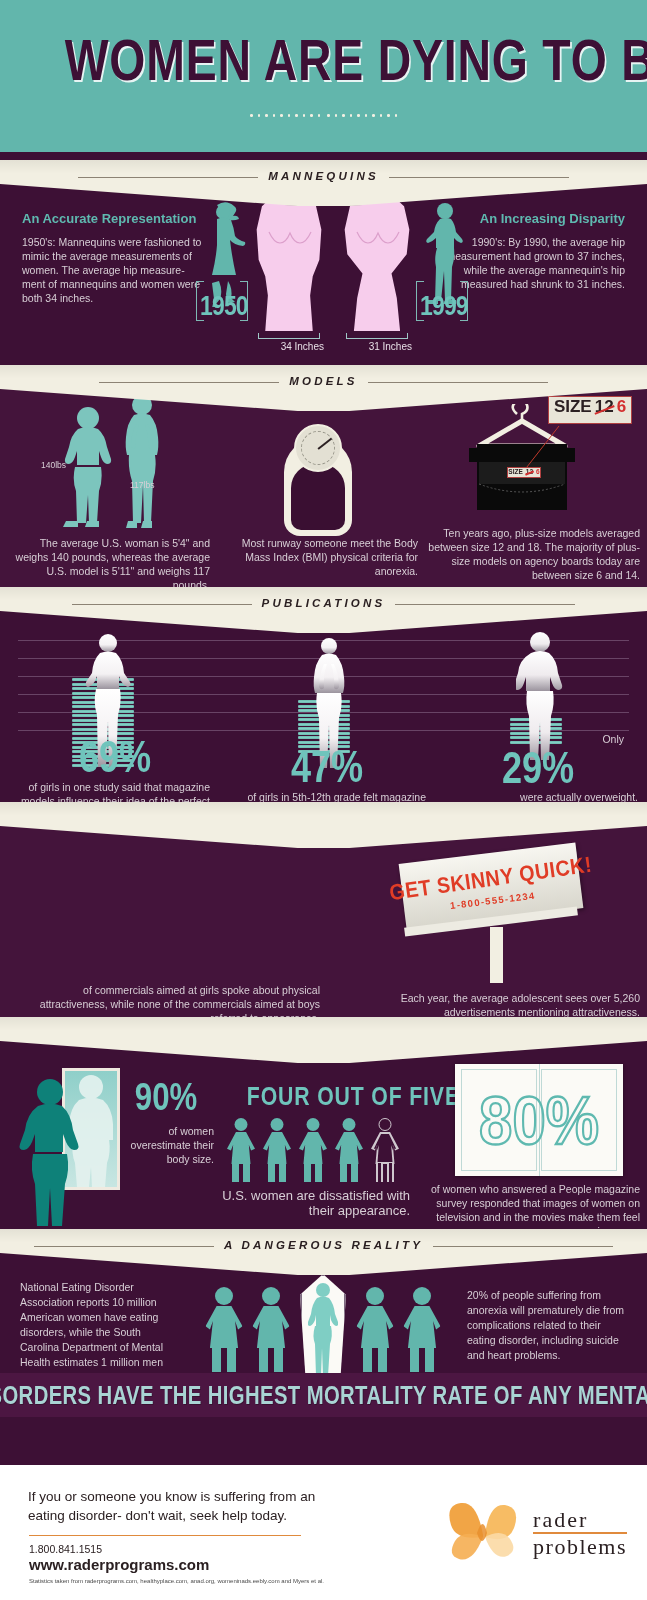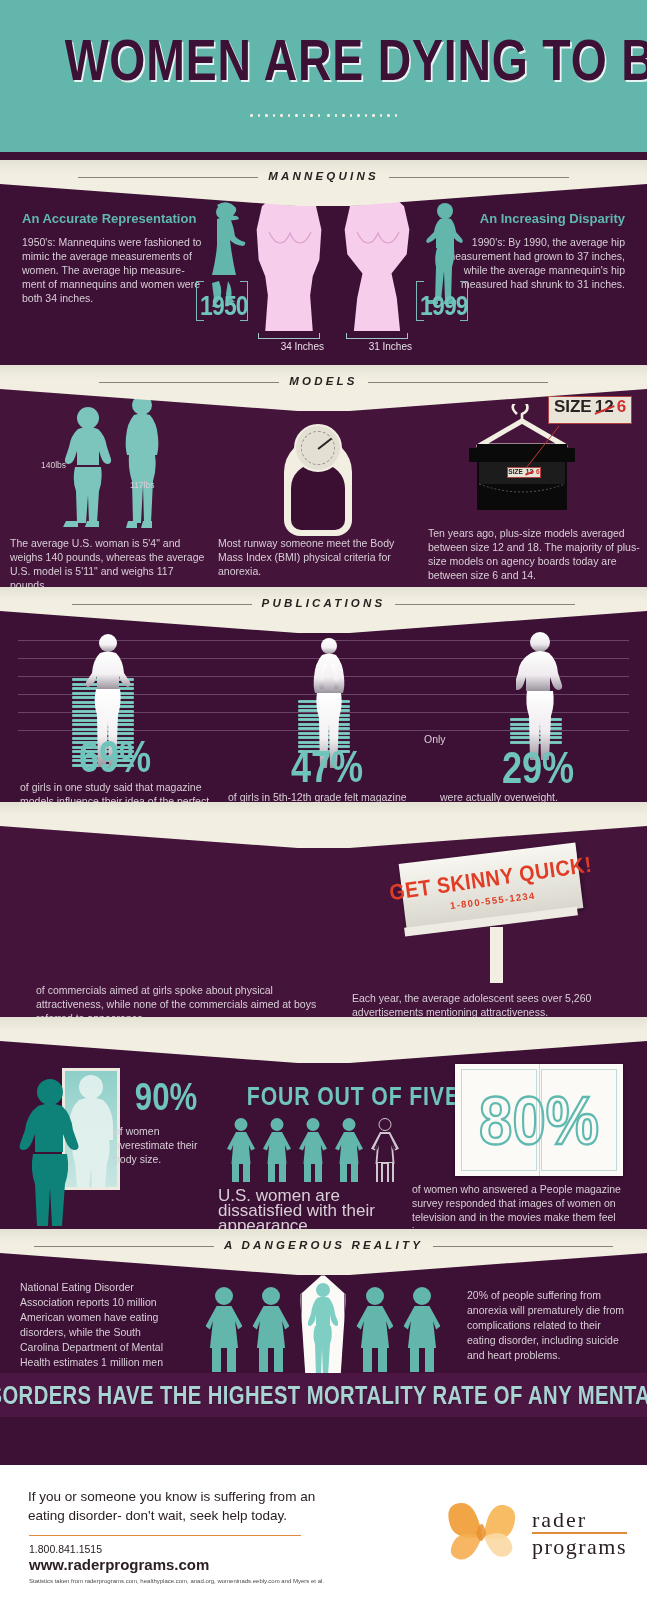--- a/index.html
+++ b/index.html
@@ -62,21 +62,21 @@
     font-size: 11.5px; font-weight: bold; font-style: italic;
     letter-spacing: 3.2px; color: #2B2022; white-space: nowrap;
   }
 
   
   .sect { position: absolute; left: 0; width: 647px; background: #3D1035; }
   .sect.alt { background: #44143B; }
 
   .body-text { font-size: 10.5px; line-height: 14px; color: #D8CFD6; }
   .head-teal { font-size: 13px; font-weight: bold; color: #5FB9B0; }
-  .caption { font-size: 10.5px; line-height: 14px; color: #D8CFD6; text-align: left; }
+  .caption { font-size: 10.5px; line-height: 14px; color: #D8CFD6; text-align: right; }
   .bignum {
     font-family: "Liberation Sans Narrow","Liberation Sans",sans-serif;
     font-weight: bold; color: #6FC4BC; transform: scaleX(0.82);
     letter-spacing: 0px; line-height: 1;
   }
 
   
   #mannequins { top: 163px; height: 205px; }
   .measure {
     position: absolute; font-size: 10px; color: #E7DFE6;
@@ -505,21 +505,21 @@
         <path d="M11 61 l26 0 q2 13 -2 25 l-2 44 l-8 0 l-1 -38 l-2 38 l-8 0 l-1 -44 q-4 -12 -2 -25 z"></path>
       </g>
     </svg>
 
     <div class="bignum" style="position:absolute;left:25px;top:145px;width:180px;text-align:center;font-size:44px;">69%</div>
     <div class="caption" style="position:absolute;left:20px;top:190px;width:190px;">of girls in one study said that magazine models influence their idea of the perfect body shape</div>
 
     <div class="bignum" style="position:absolute;left:237px;top:155px;width:180px;text-align:center;font-size:44px;">47%</div>
     <div class="caption" style="position:absolute;left:228px;top:200px;width:198px;">of girls in 5th-12th grade felt magazine pictures influenced them to want to lose weight.</div>
 
-    <div class="caption" style="position:absolute;left:424px;top:142px;width:180px;">Only</div>
+    <div class="caption" style="position:absolute;left:444px;top:142px;width:180px;">Only</div>
     <div class="bignum" style="position:absolute;left:448px;top:156px;width:180px;text-align:center;font-size:44px;">29%</div>
     <div class="caption" style="position:absolute;left:440px;top:200px;width:198px;">were actually overweight.</div>
   </div>
   <div class="ribbon" style="top:587px;">
     <div class="band"></div>
     <div class="inner">
       <span class="rule l"></span>
       <span class="label">PUBLICATIONS</span>
       <span class="rule r"></span>
     </div>
@@ -600,21 +600,21 @@
         </div>
       <div class="pfig outline">
           <div class="hd"></div>
           <div class="bd"></div>
           <div class="lg">
             <i></i>
             <i></i>
           </div>
         </div>
     </div>
-    <div class="caption" style="position:absolute;left:218px;top:168px;width:192px;font-size:17px;line-height:15px;">U.S. women are dissatisfied with their appearance.</div>
+    <div class="caption" style="position:absolute;left:218px;top:168px;width:192px;font-size:13px;line-height:15px;">U.S. women are dissatisfied with their appearance.</div>
 
     <div class="book" style="left:455px;top:44px;">
       <div class="pg" style="left:6px;width:76px;"></div>
       <div class="pg" style="right:6px;width:76px;"></div>
       <div class="spine"></div>
       <div class="b80">80%</div>
     </div>
     <div class="caption" style="position:absolute;left:412px;top:162px;width:228px;">of women who answered a People magazine survey responded that images of women on television and in the movies make them feel insecure.</div>
   </div>
   <div class="ribbon" style="top:1017px;">
@@ -696,18 +696,18 @@
           <path d="M44 38 q-6 -34 -22 -32 q-16 2 -10 22 q5 16 32 12 z" fill="#F0A03C" opacity="0.95"></path>
           <path d="M46 38 q4 -32 20 -30 q16 3 9 23 q-6 16 -29 9 z" fill="#F7B85C" opacity="0.95"></path>
           <path d="M44 40 q-10 26 -24 22 q-12 -4 -4 -18 q8 -12 28 -4 z" fill="#F5AE52" opacity="0.9"></path>
           <path d="M46 40 q9 24 22 19 q11 -5 3 -17 q-8 -11 -25 -2 z" fill="#FBD9A4" opacity="0.9"></path>
           <path d="M38 36 q6 -18 10 0 q-5 16 -10 0z" fill="#E78F2E" opacity="0.85"></path>
         </g>
       </svg>
       <div class="logo-text">
         <div class="l1">rader</div>
         <div class="logo-rule"></div>
-        <div class="l2">programs</div>
+        <div class="l2">problems</div>
       </div>
     </div>
   </div>
 
 </div>
 
 </body></html>

